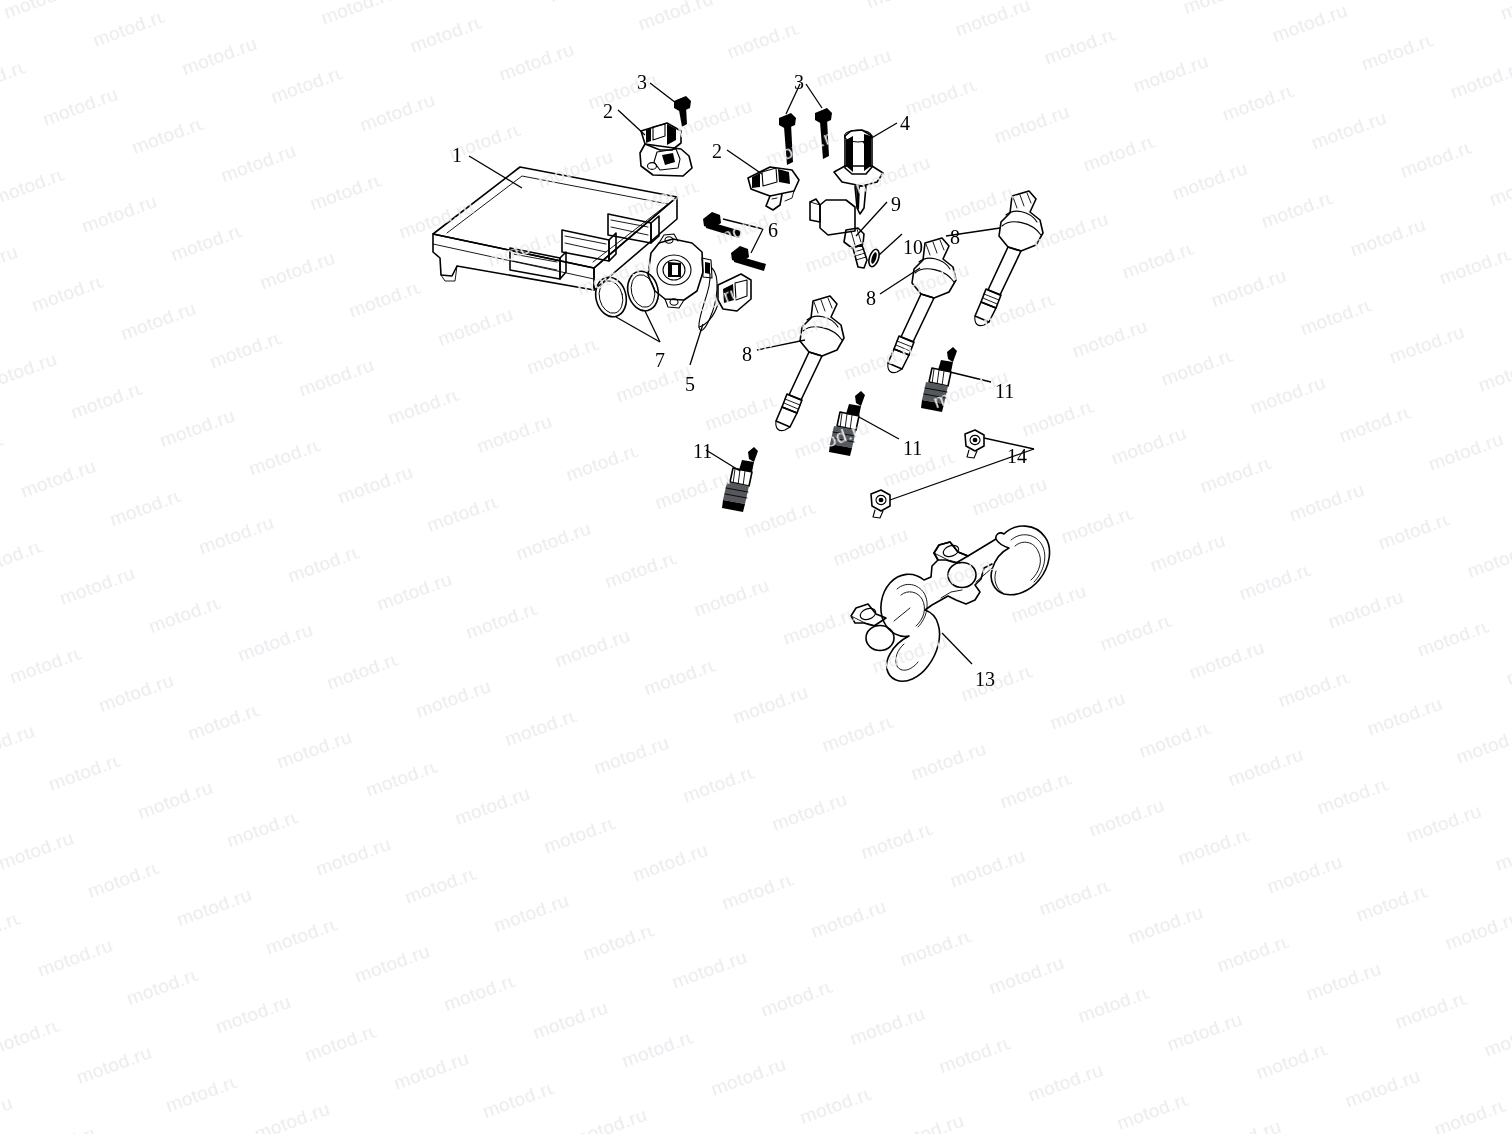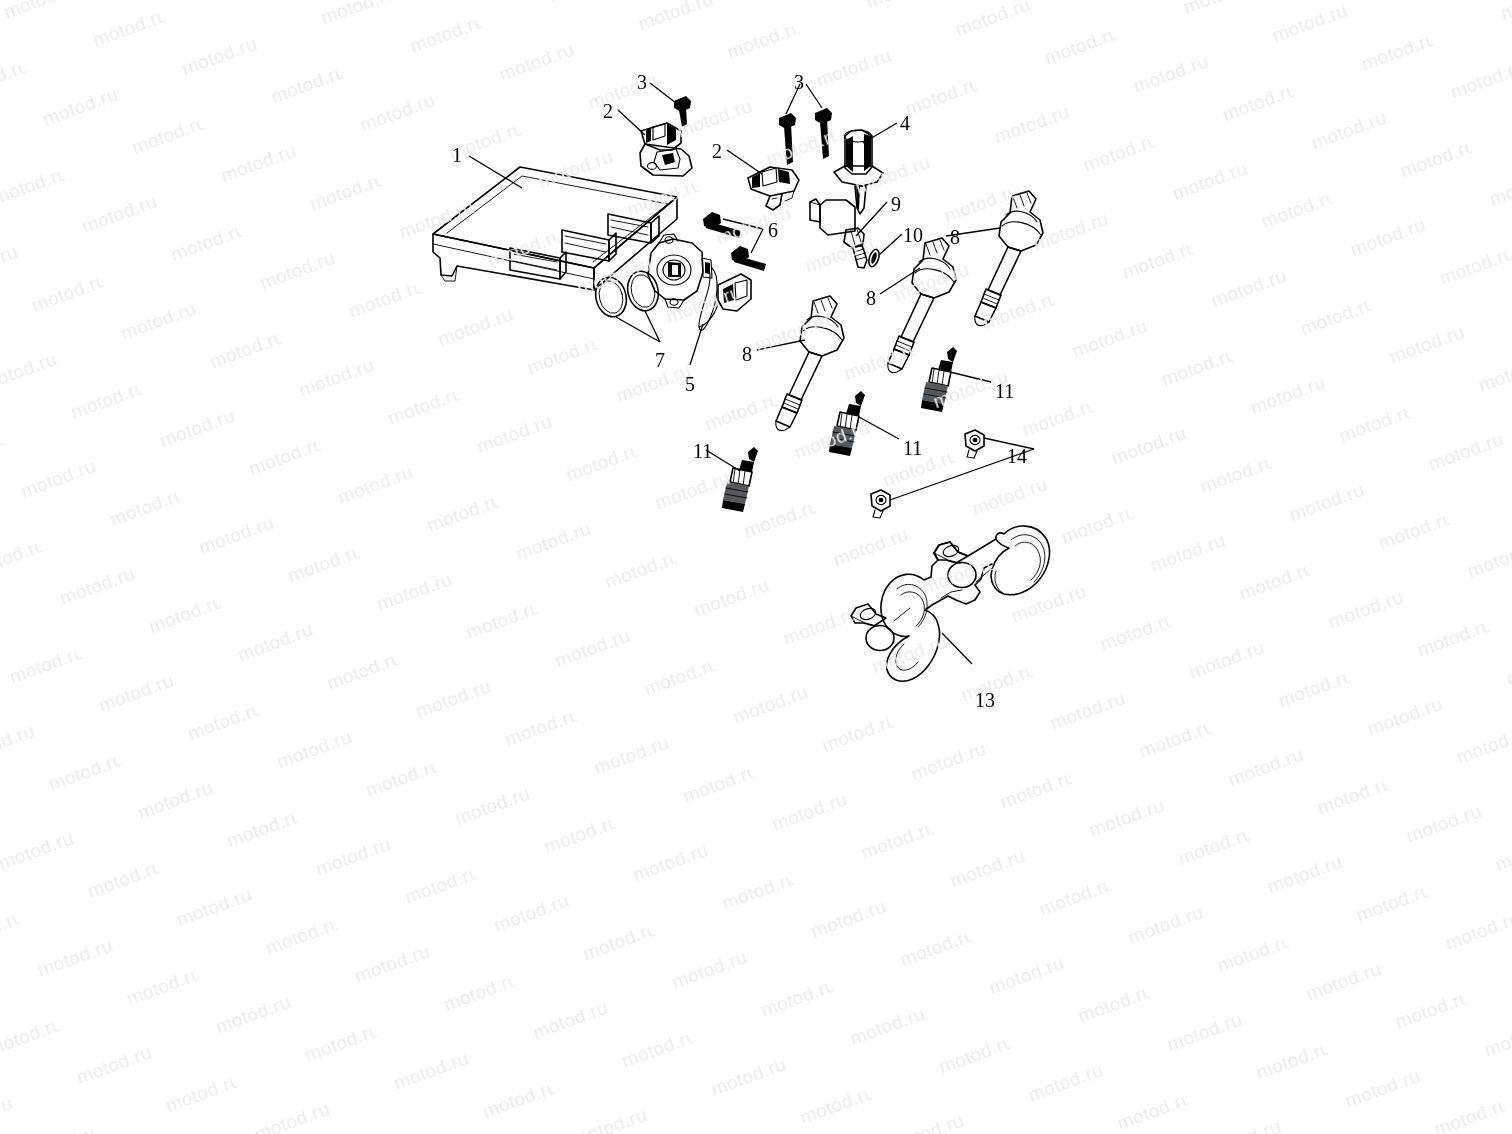--- a/index.html
+++ b/index.html
@@ -351,24 +351,24 @@
 
 <div id="label-layer">
   <span class="part-label" style="left:452px;top:145px">1</span>
   <span class="part-label" style="left:603px;top:101px">2</span>
   <span class="part-label" style="left:637px;top:72px">3</span>
   <span class="part-label" style="left:794px;top:72px">3</span>
   <span class="part-label" style="left:712px;top:141px">2</span>
   <span class="part-label" style="left:900px;top:113px">4</span>
   <span class="part-label" style="left:768px;top:220px">6</span>
   <span class="part-label" style="left:891px;top:194px">9</span>
-  <span class="part-label" style="left:903px;top:225px">10</span>
+  <span class="part-label" style="left:903px;top:237px">10</span>
   <span class="part-label" style="left:950px;top:227px">8</span>
   <span class="part-label" style="left:866px;top:288px">8</span>
   <span class="part-label" style="left:742px;top:344px">8</span>
   <span class="part-label" style="left:655px;top:350px">7</span>
   <span class="part-label" style="left:685px;top:374px">5</span>
   <span class="part-label" style="left:995px;top:381px">11</span>
   <span class="part-label" style="left:903px;top:438px">11</span>
   <span class="part-label" style="left:693px;top:441px">11</span>
   <span class="part-label" style="left:1007px;top:446px">14</span>
-  <span class="part-label" style="left:975px;top:690px">13</span>
+  <span class="part-label" style="left:975px;top:669px">13</span>
 </div>
 
 </body></html>

